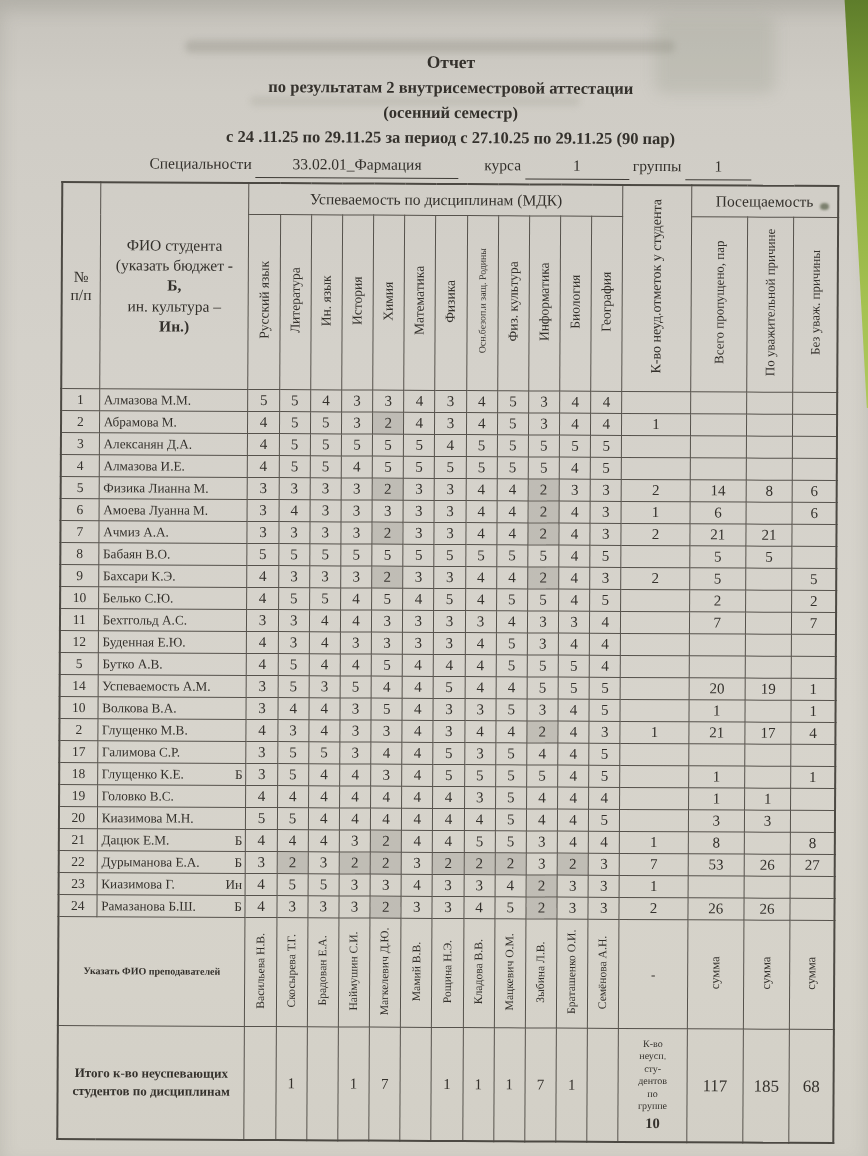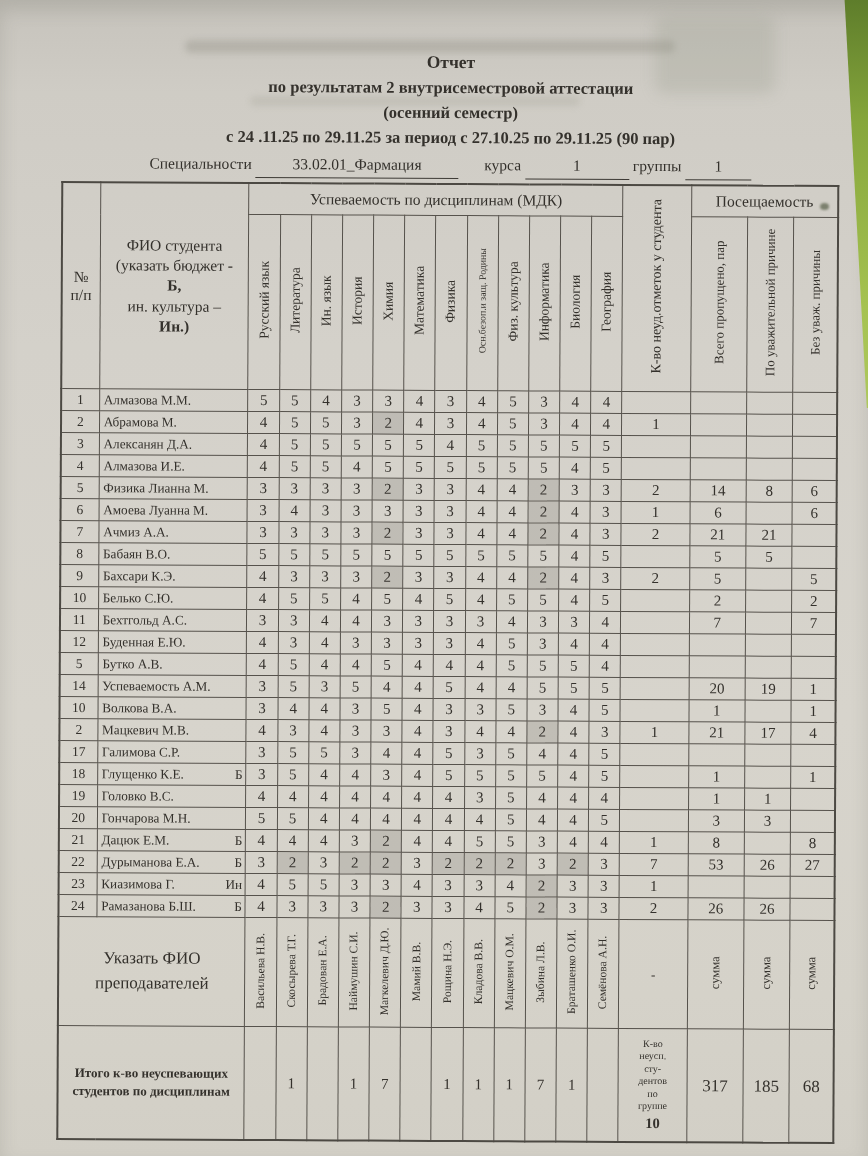--- a/index.html
+++ b/index.html
@@ -59,21 +59,21 @@
   .c-fails .vert{font-size:14px;max-height:180px;line-height:1.25;}
   .att .vert{font-size:13px;max-height:150px;}
 
   tbody td{height:21px;text-align:center;font-size:15px;line-height:1;}
   td.name-cell{text-align:left;font-size:13.2px;padding:0 3px 0 4px;white-space:nowrap;}
   td.name-cell .sflag{float:right;}
   td.num-cell{font-size:13.5px;}
   td.grade.shaded{background:rgba(68,66,60,.15);}
 
   tr.teachers-row td{height:108px;vertical-align:middle;text-align:center;}
-  .t-label{font-weight:normal;font-size:17px;line-height:1.45;}
+  .t-label{font-weight:bold;font-size:10px;line-height:1.45;}
   .teacher .vert{font-size:11.6px;max-height:102px;white-space:nowrap;line-height:1;}
   .sum-cell .vert{font-size:12.5px;max-height:100px;white-space:nowrap;}
   .dash-cell{font-size:13px;}
 
   tr.totals-row td{height:112px;vertical-align:middle;text-align:center;}
   .tot-label{font-weight:bold;font-size:13px;line-height:1.4;}
   .sub-total{font-size:15px;}
   .gf-cell{font-size:10px;line-height:1.25;}
   .gf-text{white-space:pre-line;}
   .gf-val{font-weight:bold;font-size:14.5px;margin-top:1px;}
@@ -461,21 +461,21 @@
             <td class="grade">3</td>
             <td class="grade">4</td>
             <td class="grade">5</td>
             <td class="fails"></td>
             <td class="missed">1</td>
             <td class="excused"></td>
             <td class="unexcused">1</td>
           </tr>
           <tr>
             <td class="num-cell">2</td>
-            <td class="name-cell"><span class="sname">Мацкевич М.В.</span></td>
+            <td class="name-cell"><span class="sname">Глущенко М.В.</span></td>
             <td class="grade">4</td>
             <td class="grade">3</td>
             <td class="grade">4</td>
             <td class="grade">3</td>
             <td class="grade">3</td>
             <td class="grade">4</td>
             <td class="grade">3</td>
             <td class="grade">4</td>
             <td class="grade">4</td>
             <td class="grade shaded">2</td>
@@ -541,21 +541,21 @@
             <td class="grade">4</td>
             <td class="grade">4</td>
             <td class="grade">4</td>
             <td class="fails"></td>
             <td class="missed">1</td>
             <td class="excused">1</td>
             <td class="unexcused"></td>
           </tr>
           <tr>
             <td class="num-cell">20</td>
-            <td class="name-cell"><span class="sname">Гончарова М.Н.</span></td>
+            <td class="name-cell"><span class="sname">Киазимова М.Н.</span></td>
             <td class="grade">5</td>
             <td class="grade">5</td>
             <td class="grade">4</td>
             <td class="grade">4</td>
             <td class="grade">4</td>
             <td class="grade">4</td>
             <td class="grade">4</td>
             <td class="grade">4</td>
             <td class="grade">5</td>
             <td class="grade">4</td>
@@ -683,21 +683,21 @@
             <td class="sub-total"></td>
             <td class="gf-cell">
               <div class="gf-text">К-во
 неусп.
 сту-
 дентов
 по
 группе</div>
               <div class="gf-val">10</div>
             </td>
-            <td class="att-total">317</td>
+            <td class="att-total">117</td>
             <td class="att-total">185</td>
             <td class="att-total">68</td>
           </tr>
       </tbody>
     </table>
 
   </div>
 </div>
 
 </body></html>

